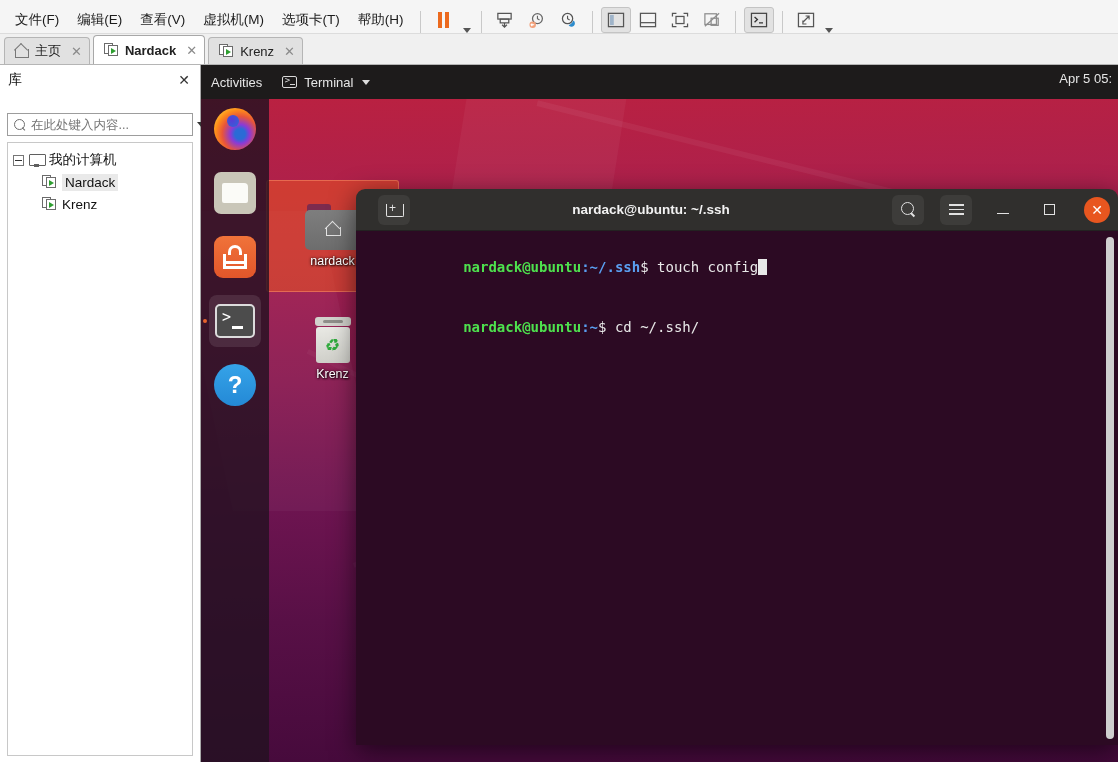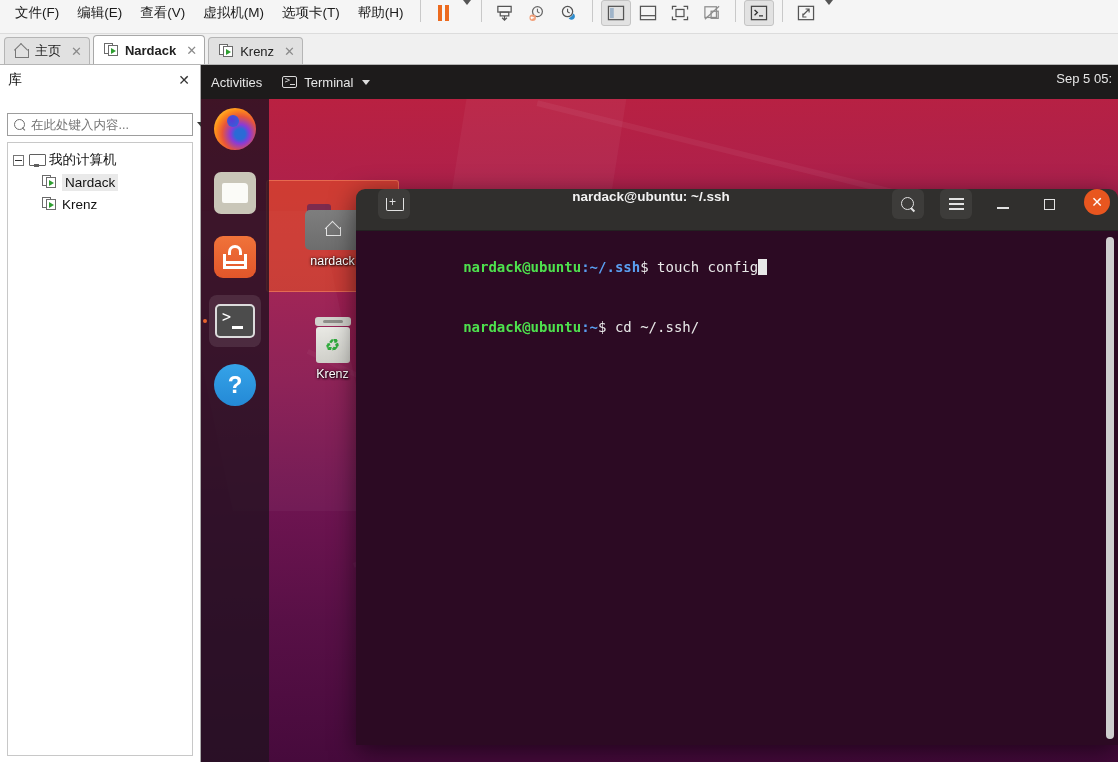--- a/index.html
+++ b/index.html
@@ -24,21 +24,21 @@
     border: 2.5px solid #f58220; border-radius: 2px; background: #fff;
   }
   .app-logo .sq2 {
     position: absolute; left: 5px; top: 5px; width: 13px; height: 13px;
     border: 2.5px solid #0a5b9e; border-radius: 2px; background: #fff;
   }
   .title-text { font-size: 14.5px; color: #1a1a1a; letter-spacing: .2px; }
 
   
   .menubar {
-    height: 34px; display: flex; align-items: flex-start;
+    height: 34px; display: flex; align-items: flex-end;
     background: #f5f5f5; border-bottom: 1px solid #dcdcdc;
     padding-left: 6px; flex: 0 0 34px;
   }
   .menu-item {
     font-size: 13.5px; color: #1c1c1c; padding: 4px 9px; cursor: default; white-space: nowrap;
   }
   .tb-sep { width: 1px; height: 22px; background: #c9c9c9; margin: 0 7px; }
   .tb-btn {
     width: 30px; height: 26px; display: flex; align-items: center; justify-content: center;
     border-radius: 3px; margin: 0 1px;
@@ -203,21 +203,21 @@
   .trash-ic .recy { position:absolute; left: 11px; top: 20px; font-size: 17px; color: #2fab3c; line-height: 1;}
   .desk-label { font-size: 12.5px; color: #fff; text-shadow: 0 0 3px rgba(0,0,0,.9), 1px 1px 2px rgba(0,0,0,.9); }
 
   
   .terminal {
     position: absolute; z-index: 50; display: flex; flex-direction: column;
     border-radius: 9px 9px 0 0; overflow: hidden;
     box-shadow: 0 6px 26px rgba(0,0,0,.55);
   }
   .term-head {
-    height: 42px; background: #302f2d; display: flex; align-items: flex-start;
+    height: 42px; background: #302f2d; display: flex; align-items: center;
     padding: 0 8px 0 22px; gap: 16px; flex: 0 0 42px;
     border-bottom: 1px solid #232221;
   }
   .hdr-btn {
     width: 32px; height: 30px; border-radius: 6px; background: #3d3c3a;
     display: flex; align-items: center; justify-content: center; color: #e7e7e7;
   }
   .newtab-glyph { width: 16px; height: 14px; position: relative; }
   .newtab-glyph::before { content:""; position:absolute; left:0; bottom:0; width:16px; height:12px;
     border:1.5px solid #e2e2e2; border-top: none; border-radius: 0 0 2px 2px; }
@@ -428,21 +428,21 @@
         <span class="wp-shape wp-h"></span>
       </div>
 
       <div class="gnome-bar">
         <span class="gb-activities">Activities</span>
         <span class="gb-app">
           <span class="term-glyph"></span>
           <span>Terminal</span>
           <span class="gb-caret"></span>
         </span>
-        <span class="gb-clock">Sep 5 05:</span>
+        <span class="gb-clock">Apr 5 05:</span>
       </div>
 
       <div class="dock">
         <div class="dock-item">
           <span class="ic-firefox"></span>
         </div>
         <div class="dock-item">
           <span class="ic-files"></span>
         </div>
         <div class="dock-item">

